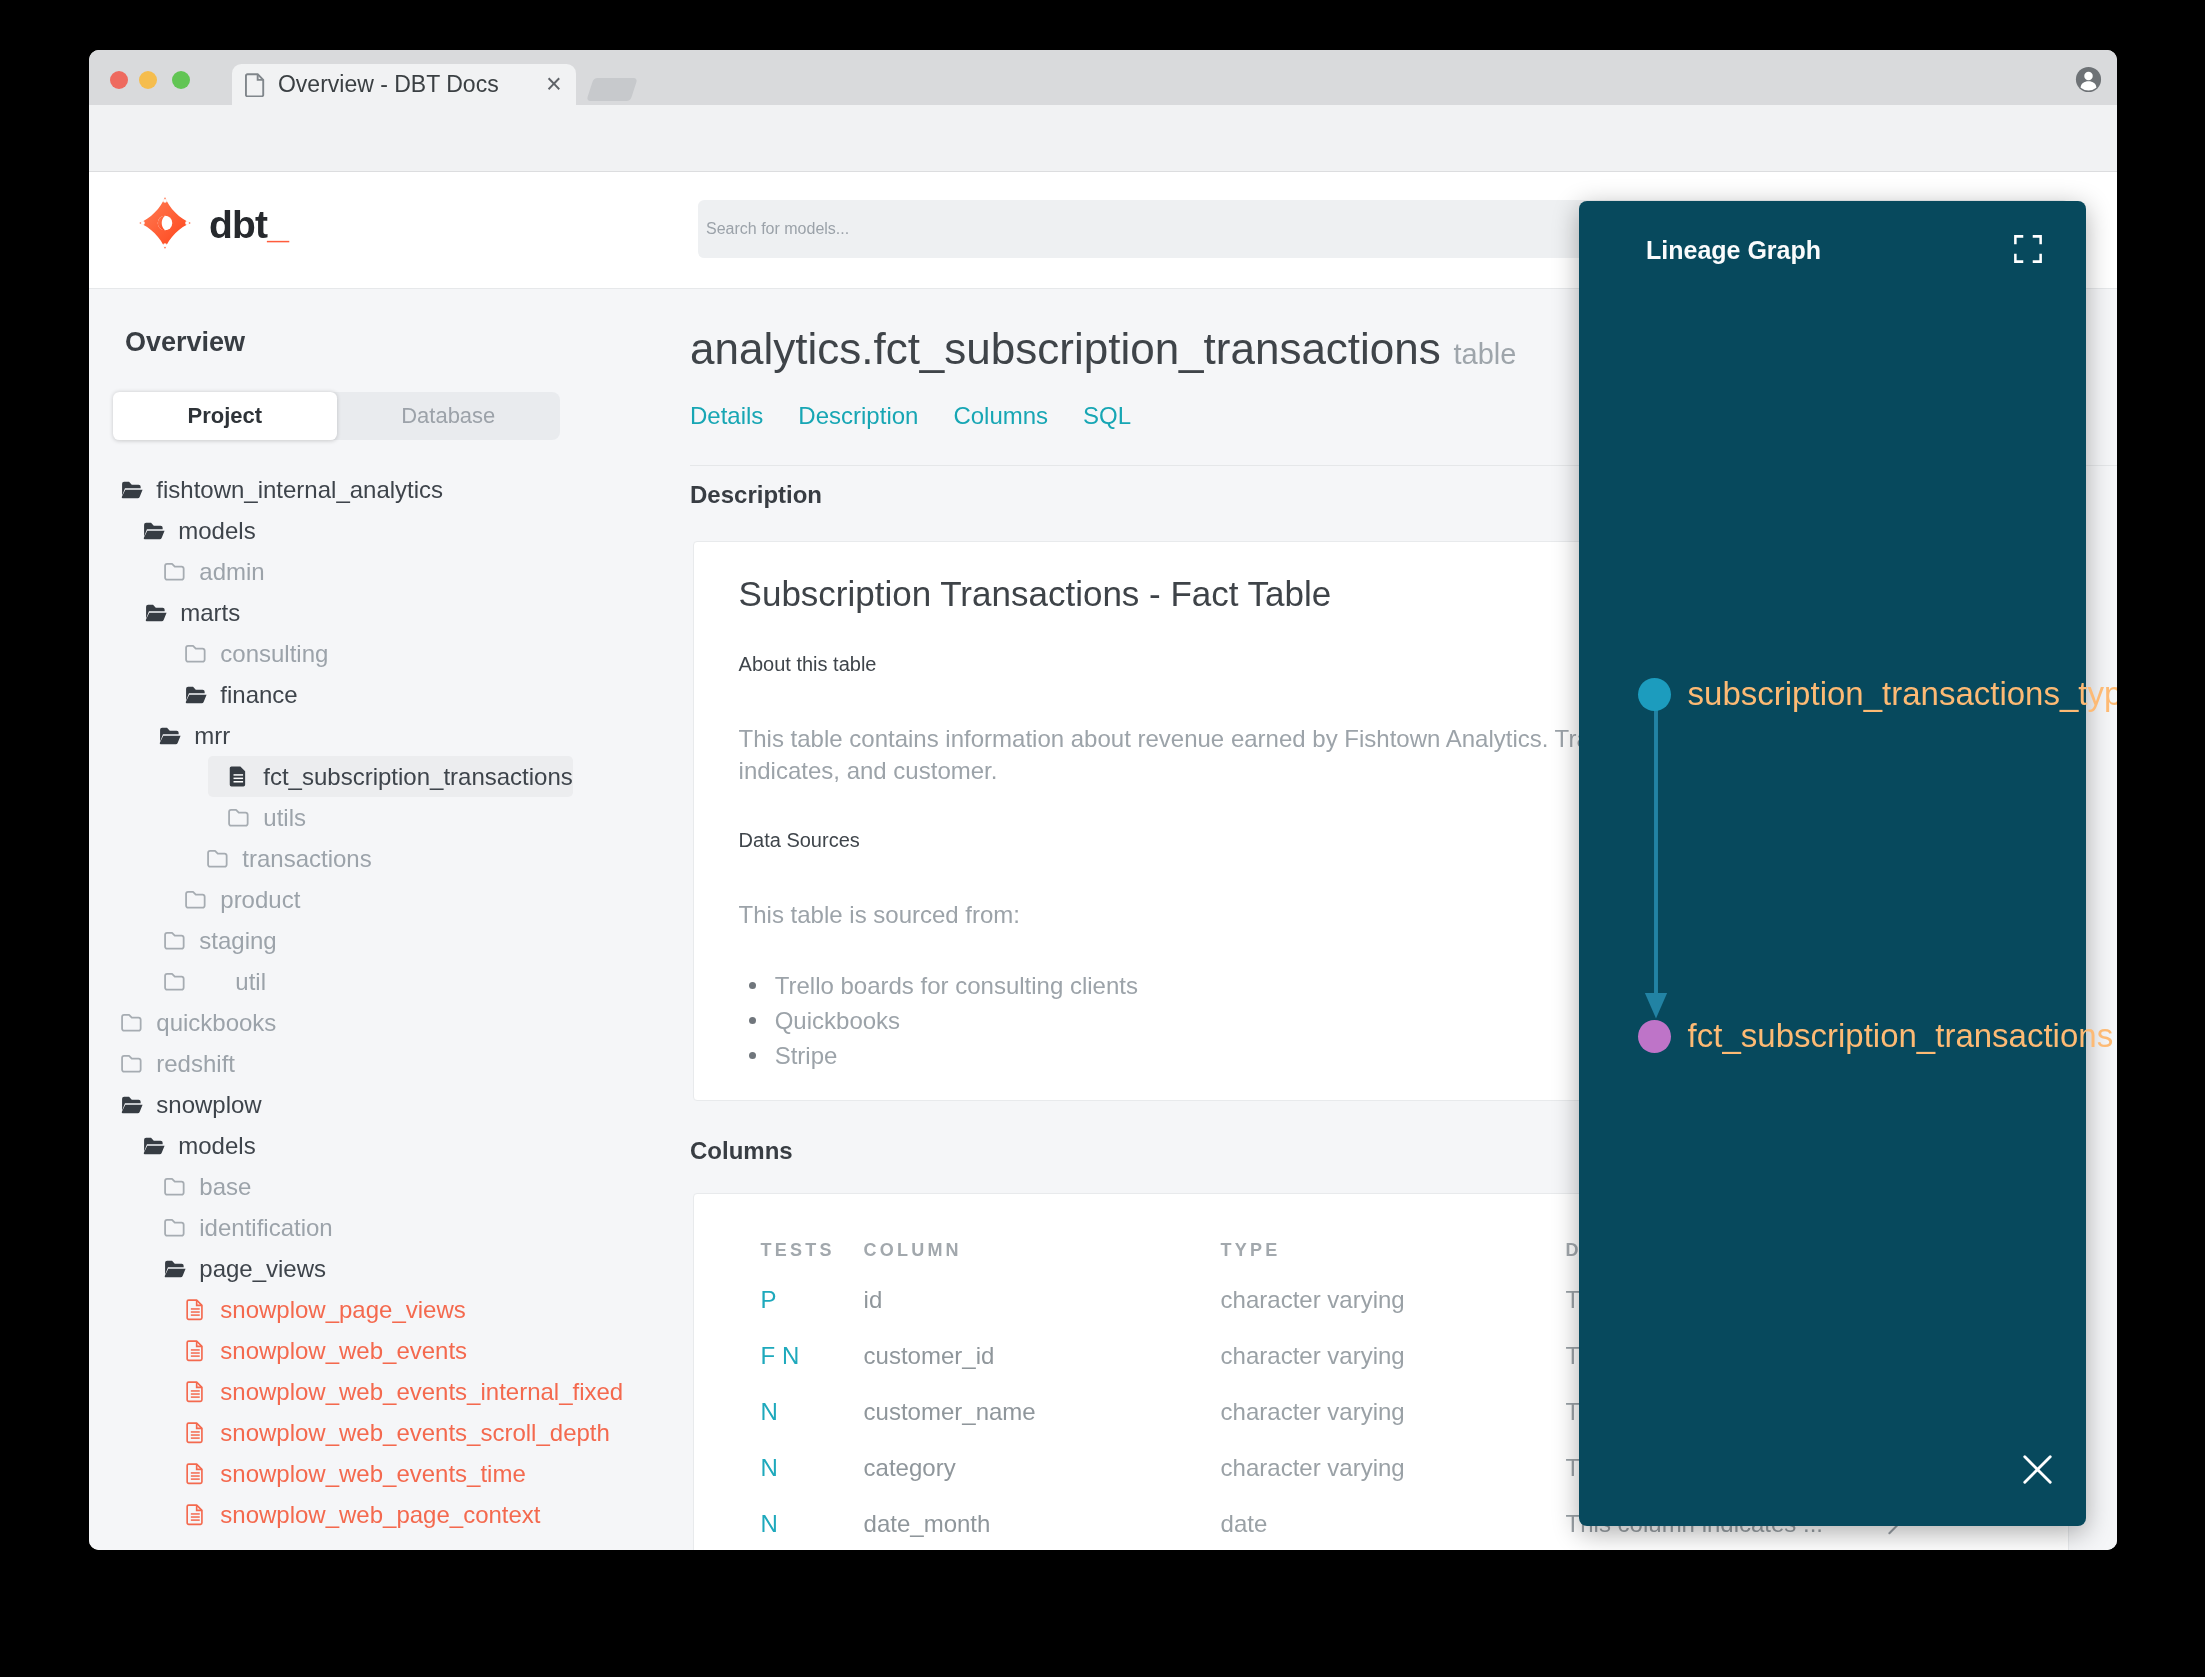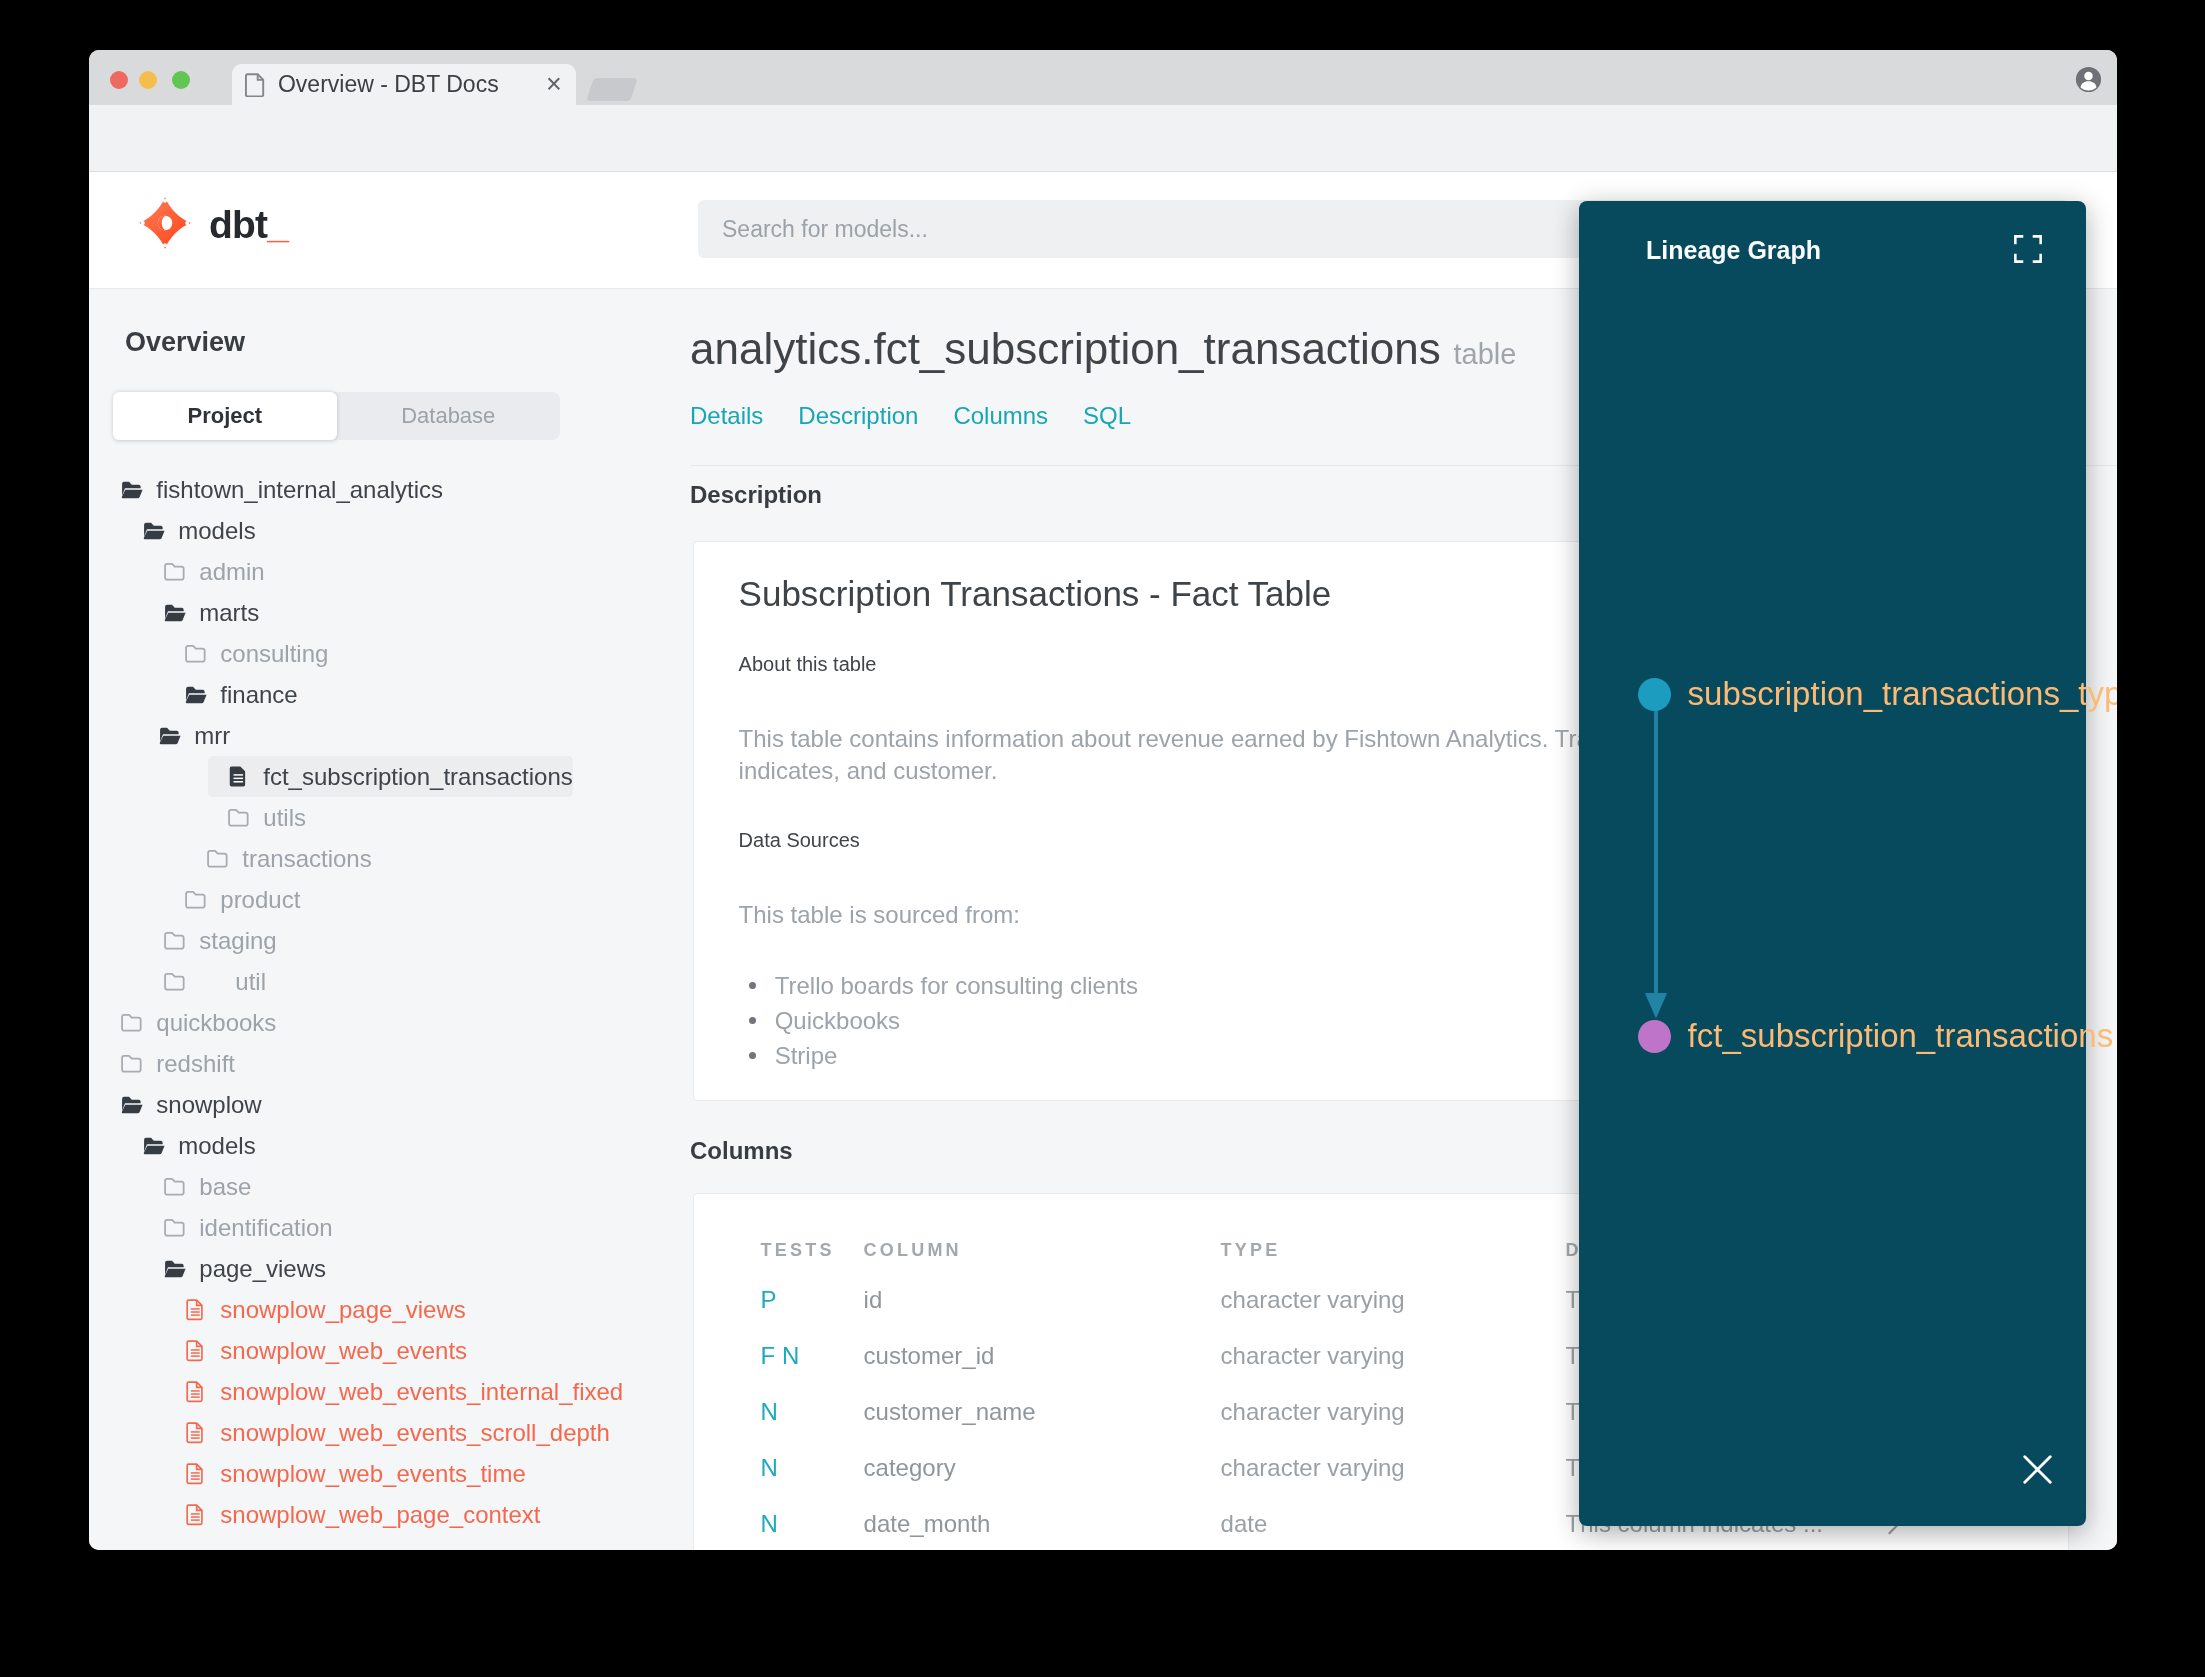--- a/index.html
+++ b/index.html
@@ -29,21 +29,21 @@
   .url-text .host { color:#1C2024; }
   .url-text .rest { color:#7E848A; }
   .extic { position:absolute; top:73px; width:32px; height:32px; }
   .snowflake { font-size:32px; line-height:32px; color:#3FA3EF; text-align:center; }
 
   
   .appheader { position:absolute; left:0; top:122px; width:100%; height:117px; background:#fff; border-bottom:0.8px solid #E6E8EA; }
   .logo-mark { position:absolute; left:49px; top:146px; width:54px; height:54px; }
   .logo-text { position:absolute; left:120px; top:149px; font-size:39px; line-height:51px; font-weight:800; letter-spacing:-0.8px; color:#26292D; }
   .logo-text .us { color:#FF5C3C; }
-  .search { position:absolute; left:609px; top:150px; width:1371px; height:58px; background:#EEF0F2; border:none; border-radius:6.3px; font-family:"Liberation Sans",sans-serif; font-size:23px; color:#4B5157; padding-left:24px; outline:none; }
+  .search { position:absolute; left:609px; top:150px; width:1371px; height:58px; background:#EEF0F2; border:none; border-radius:6.3px; font-family:"Liberation Sans",sans-serif; font-size:16px; color:#4B5157; padding-left:8px; outline:none; }
   .search::placeholder { color:#9BA2A9; }
 
   
   .appbody { position:absolute; left:0; top:239px; right:0; bottom:0; background:#F5F6F8; }
   .sidebar { position:absolute; left:0; top:0; bottom:0; width:583px; }
   .side-heading { position:absolute; left:36px; top:38px; font-size:27px; font-weight:700; color:#383D43; }
   .seg { position:absolute; left:24px; top:103px; width:447px; height:48px; background:#E9EBEE; border-radius:8px; display:flex; }
   .seg-item { width:50%; display:flex; align-items:center; justify-content:center; font-size:22px; }
   .seg-item.active { background:#fff; border-radius:6.3px; box-shadow:0 0.8px 4px rgba(0,0,0,.18); font-weight:700; color:#2E3338; }
   .seg-item.inactive { color:#9CA2A9; }
@@ -207,21 +207,21 @@
                   <path d="M9.2 18.6 h25.3 l-4.3 10.7 a3 3 0 0 1-2.8 1.9 h-21.6 a1.7 1.7 0 0 1-1.6-2.3 Z" fill="currentColor"></path>
                 </svg></span>
               <span class="tlabel">models</span>
             </div>
             <div class="trow tone-gray" style="padding-left: 73px;">
               <span class="ticon"><svg viewBox="0 0 36 36" width="24.6" height="24.6">
                   <path d="M4.5 10 a3 3 0 0 1 3-3 h7.2 l4 4.2 h10 a3 3 0 0 1 3 3 v13 a3 3 0 0 1-3 3 h-21.2 a3 3 0 0 1-3-3 Z" fill="none" stroke="currentColor" stroke-width="2.6" stroke-linejoin="round"></path>
                 </svg></span>
               <span class="tlabel">admin</span>
             </div>
-            <div class="trow tone-dark" style="padding-left: 73px;">
+            <div class="trow tone-dark" style="padding-left: 54px;">
               <span class="ticon"><svg viewBox="0 0 36 36" width="24.6" height="24.6">
                   <path d="M4.5 10 a3 3 0 0 1 3-3 h7.2 l4 4.2 h10 a3 3 0 0 1 3 3 v2.3 h-23 l-4.2 11 Z" fill="currentColor"></path>
                   <path d="M9.2 18.6 h25.3 l-4.3 10.7 a3 3 0 0 1-2.8 1.9 h-21.6 a1.7 1.7 0 0 1-1.6-2.3 Z" fill="currentColor"></path>
                 </svg></span>
               <span class="tlabel">marts</span>
             </div>
             <div class="trow tone-gray" style="padding-left: 94px;">
               <span class="ticon"><svg viewBox="0 0 36 36" width="24.6" height="24.6">
                   <path d="M4.5 10 a3 3 0 0 1 3-3 h7.2 l4 4.2 h10 a3 3 0 0 1 3 3 v13 a3 3 0 0 1-3 3 h-21.2 a3 3 0 0 1-3-3 Z" fill="none" stroke="currentColor" stroke-width="2.6" stroke-linejoin="round"></path>
                 </svg></span>

